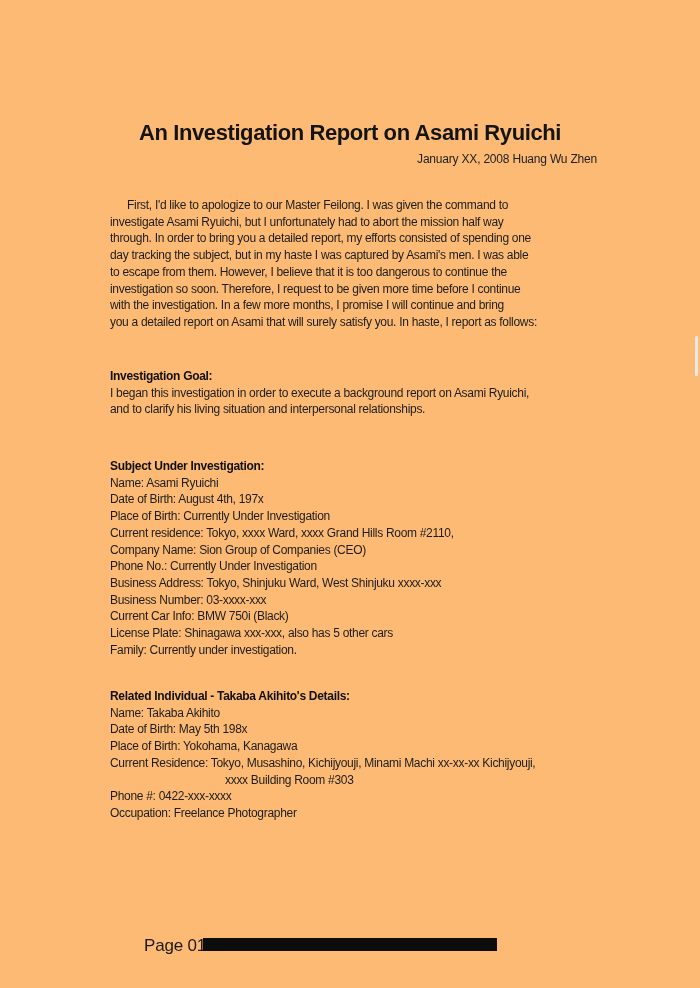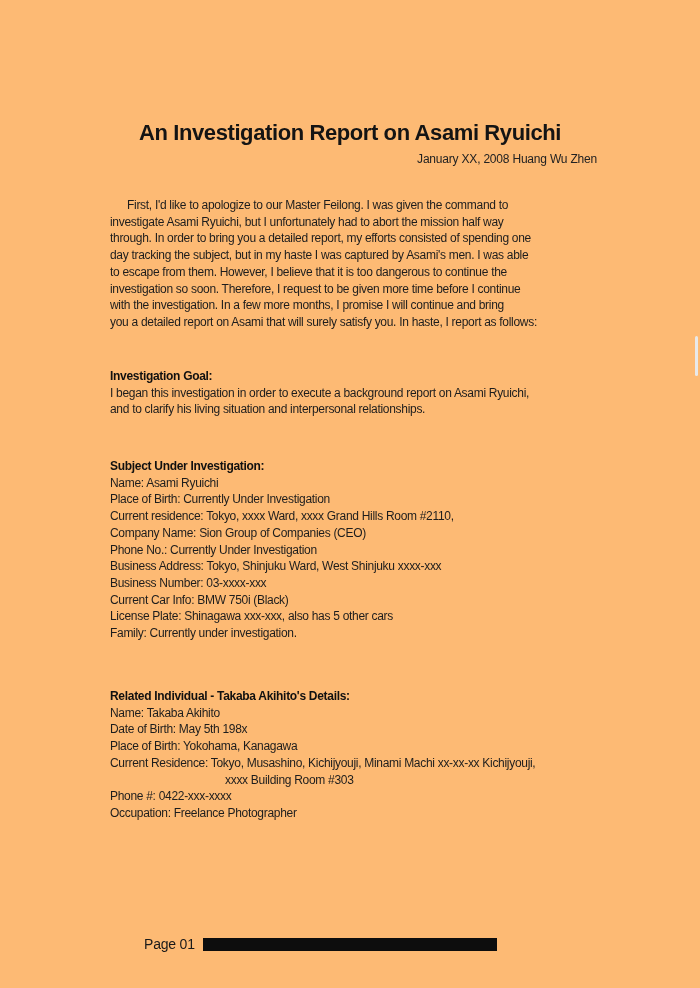--- a/index.html
+++ b/index.html
@@ -57,21 +57,21 @@
   .intro { top: 197px; }
   .intro div.line:first-of-type { text-indent: 17px; }
   .section-goal    { top: 368px; }
   .section-subject { top: 458px; }
   .section-related { top: 688px; }
   .section-related .lines .line:nth-of-type(5) { padding-left: 115px; }
   .footer-label {
     position: absolute;
     top: 936px;
     left: 144px;
-    font-size: 14px;
+    font-size: 17px;
     letter-spacing: -0.2px;
     color: #1a1a1a;
   }
   .redaction-bar {
     position: absolute;
     top: 938px;
     left: 203px;
     width: 294px;
     height: 13px;
     background: #0d0d0d;
@@ -123,20 +123,21 @@
         <div class="line">and to clarify his living situation and interpersonal relationships.</div>
       </div>
   </div>
 
   <div class="textblock section-subject">
     <div class="heading">Subject Under Investigation:</div>
     <div class="lines">
 
         <div class="line">Name: Asami Ryuichi</div>
 
+        <div class="line">Date of Birth: August 4th, 197x</div>
 
         <div class="line">Place of Birth: Currently Under Investigation</div>
 
         <div class="line">Current residence: Tokyo, xxxx Ward, xxxx Grand Hills Room #2110,</div>
 
         <div class="line">Company Name: Sion Group of Companies (CEO)</div>
 
         <div class="line">Phone No.: Currently Under Investigation</div>
 
         <div class="line">Business Address: Tokyo, Shinjuku Ward, West Shinjuku xxxx-xxx</div>

